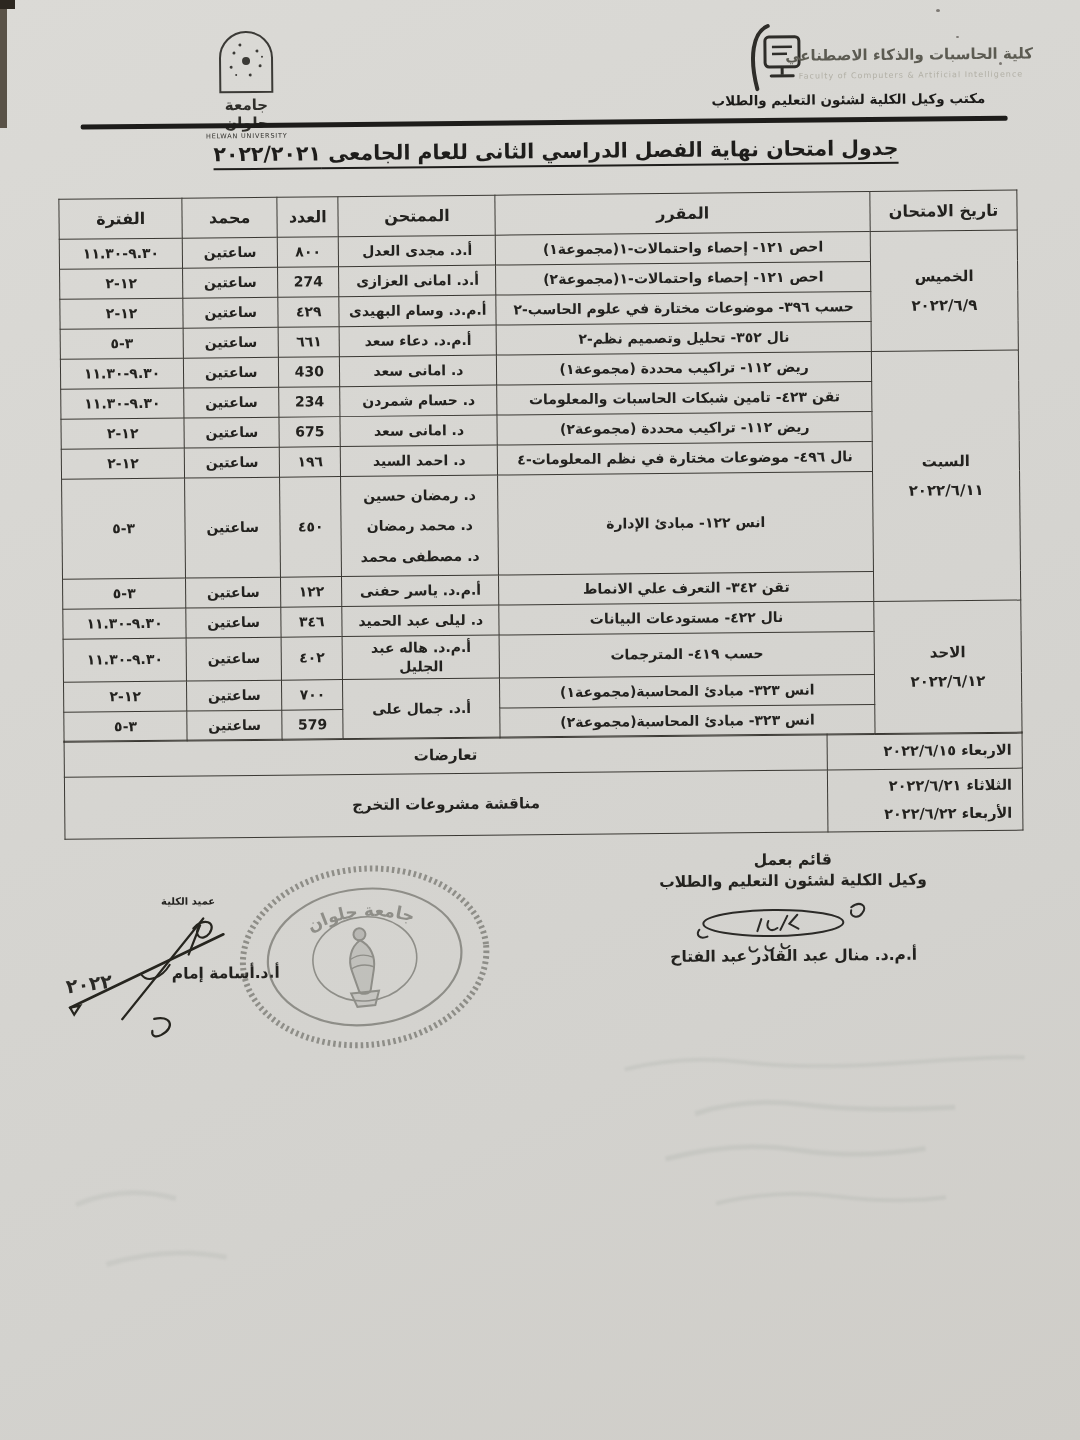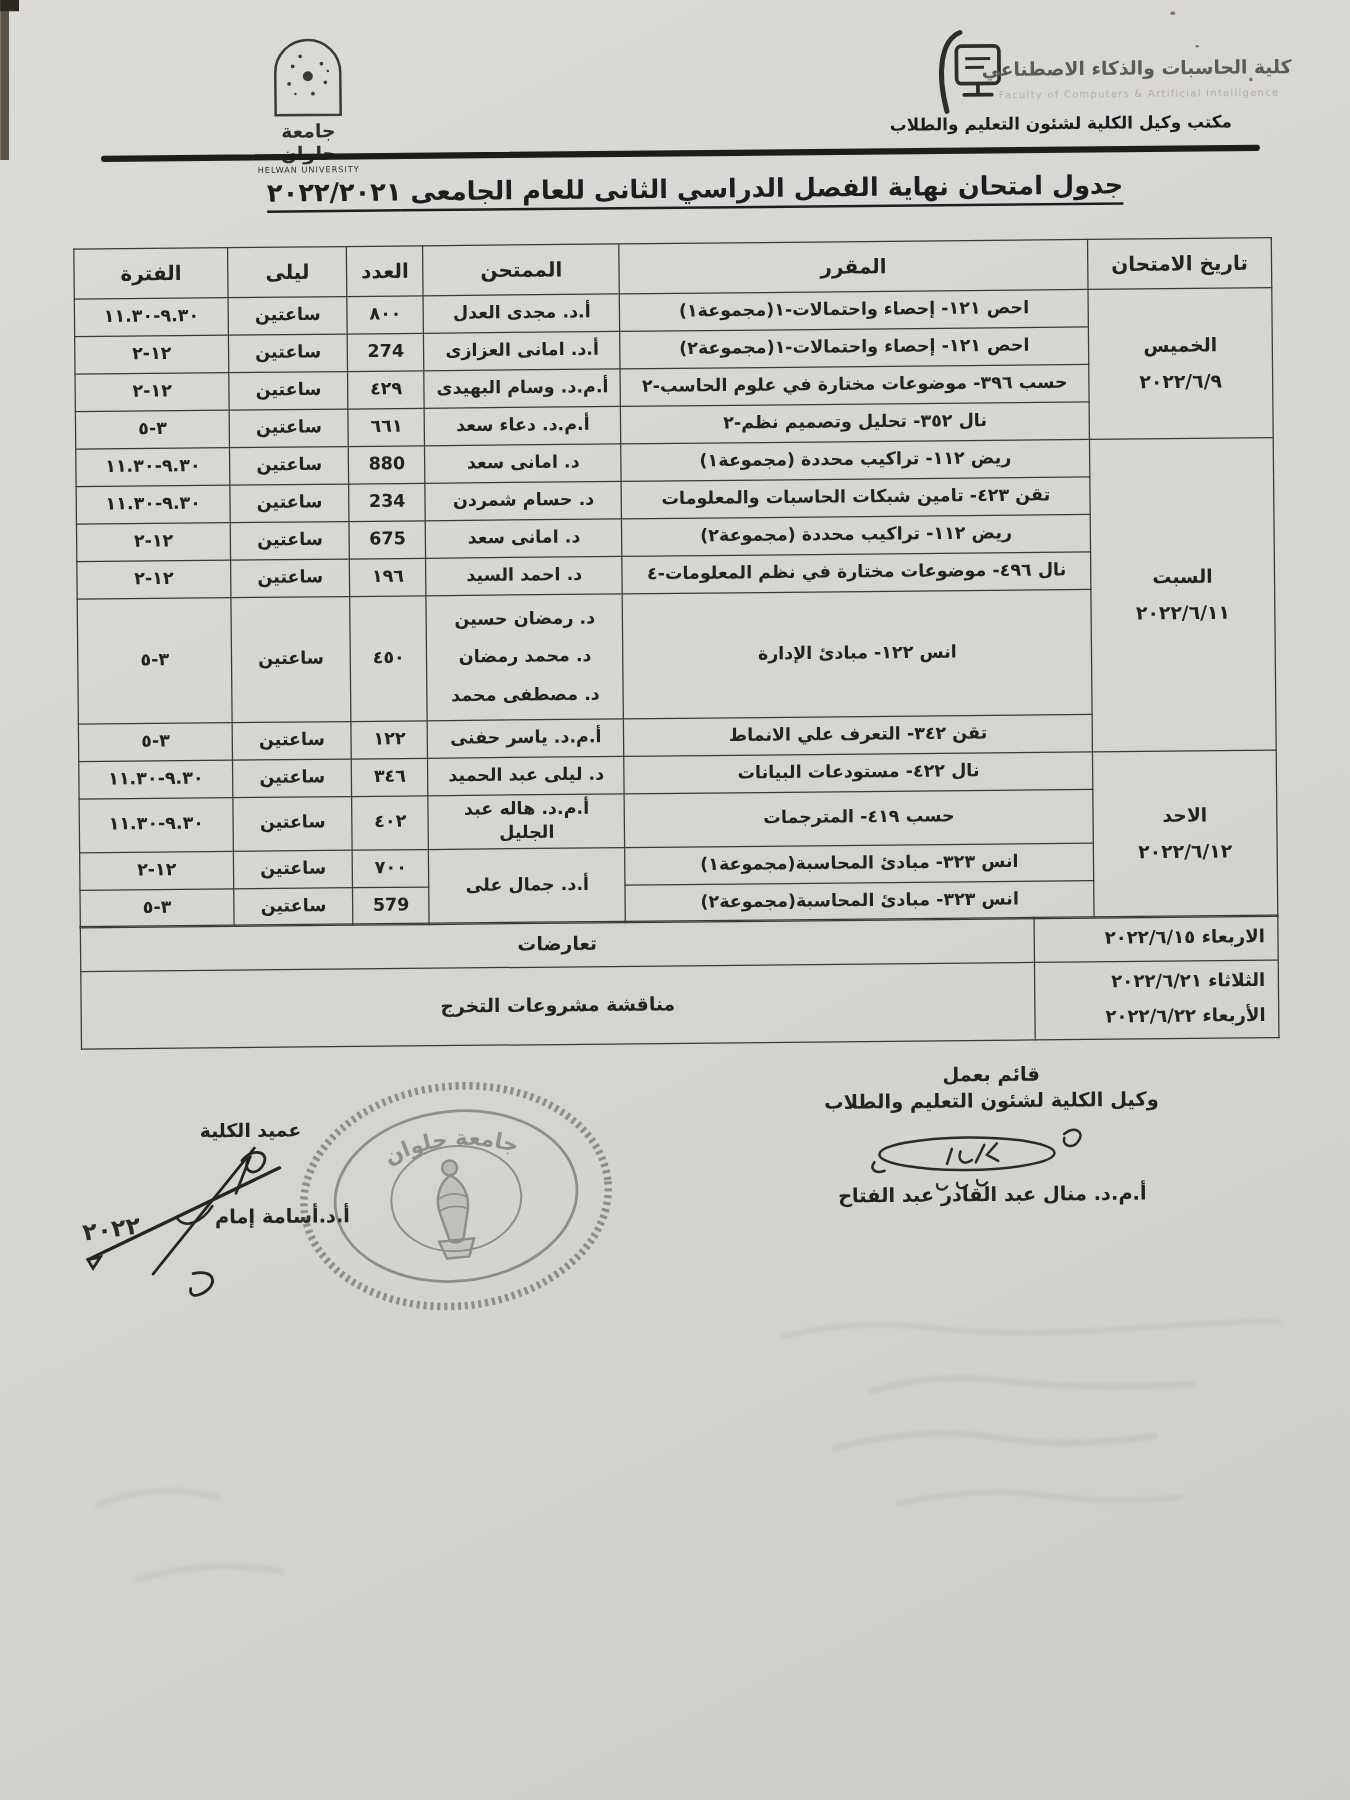--- a/index.html
+++ b/index.html
@@ -60,22 +60,22 @@
   .bottom-table tr.r2 { height:62px; }
   .b-content { font-size:15px; }
 
   
   .acting-block { position:absolute; left:655px; top:853px; width:270px; text-align:center;
                   font-size:15.5px; font-weight:bold; color:#24231f; }
   .acting-block .l2 { margin-top:3px; }
   .acting-sig { position:absolute; left:688px; top:898px; }
   .acting-name { position:absolute; left:640px; top:949px; width:300px; text-align:center;
                  font-size:15.5px; font-weight:bold; }
-  .dean-title { position:absolute; left:154px; top:892px; width:86px; text-align:center;
-                font-size:15px; font-weight:bold; }
+  .dean-title { position:absolute; left:142px; top:892px; width:86px; text-align:center;
+                font-size:10px; font-weight:bold; }
   .dean-sig { position:absolute; left:48px; top:903px; }
   .dean-name { position:absolute; left:168px; top:961px; font-size:15.5px; font-weight:bold; }
   .dean-year { position:absolute; left:62px; top:968px; font-size:19px; font-weight:bold;
                letter-spacing:6px; transform:rotate(-7deg); color:#2b2a26; }
   .stamp { position:absolute; left:230px; top:860px; transform:rotate(-5deg); opacity:.55; }
 </style>
 </head>
 <body>
 
 <div class="paper">
@@ -121,21 +121,21 @@
           <col style="width:61px">
             <col style="width:95px">
             <col style="width:123px">
         </colgroup>
         <tbody>
             <tr>
           <th>تاريخ الامتحان</th>
           <th>المقرر</th>
           <th>الممتحن</th>
           <th>العدد</th>
-          <th>ليلى</th>
+          <th>محمد</th>
           <th>الفترة</th>
         </tr>
 
         <tr>
           <td class="c-date" rowspan="4">
             <div class="day">الخميس</div>
             <div>٢٠٢٢/٦/٩</div>
           </td>
           <td>احص ١٢١- إحصاء واحتمالات-١(مجموعة١)</td>
           <td class="c-exam">أ.د. مجدى العدل</td>
@@ -165,21 +165,21 @@
           <td>٣-٥</td>
         </tr>
 
         <tr>
           <td class="c-date" rowspan="6">
             <div class="day">السبت</div>
             <div>٢٠٢٢/٦/١١</div>
           </td>
           <td>ريض ١١٢- تراكيب محددة (مجموعة١)</td>
           <td class="c-exam">د. امانى سعد</td>
-          <td>880</td>
+          <td>430</td>
           <td>ساعتين</td>
           <td>٩.٣٠-١١.٣٠</td>
         </tr>
         <tr>
           <td>تقن ٤٢٣- تامين شبكات الحاسبات والمعلومات</td>
           <td class="c-exam">د. حسام شمردن</td>
           <td>234</td>
           <td>ساعتين</td>
           <td>٩.٣٠-١١.٣٠</td>
         </tr>

